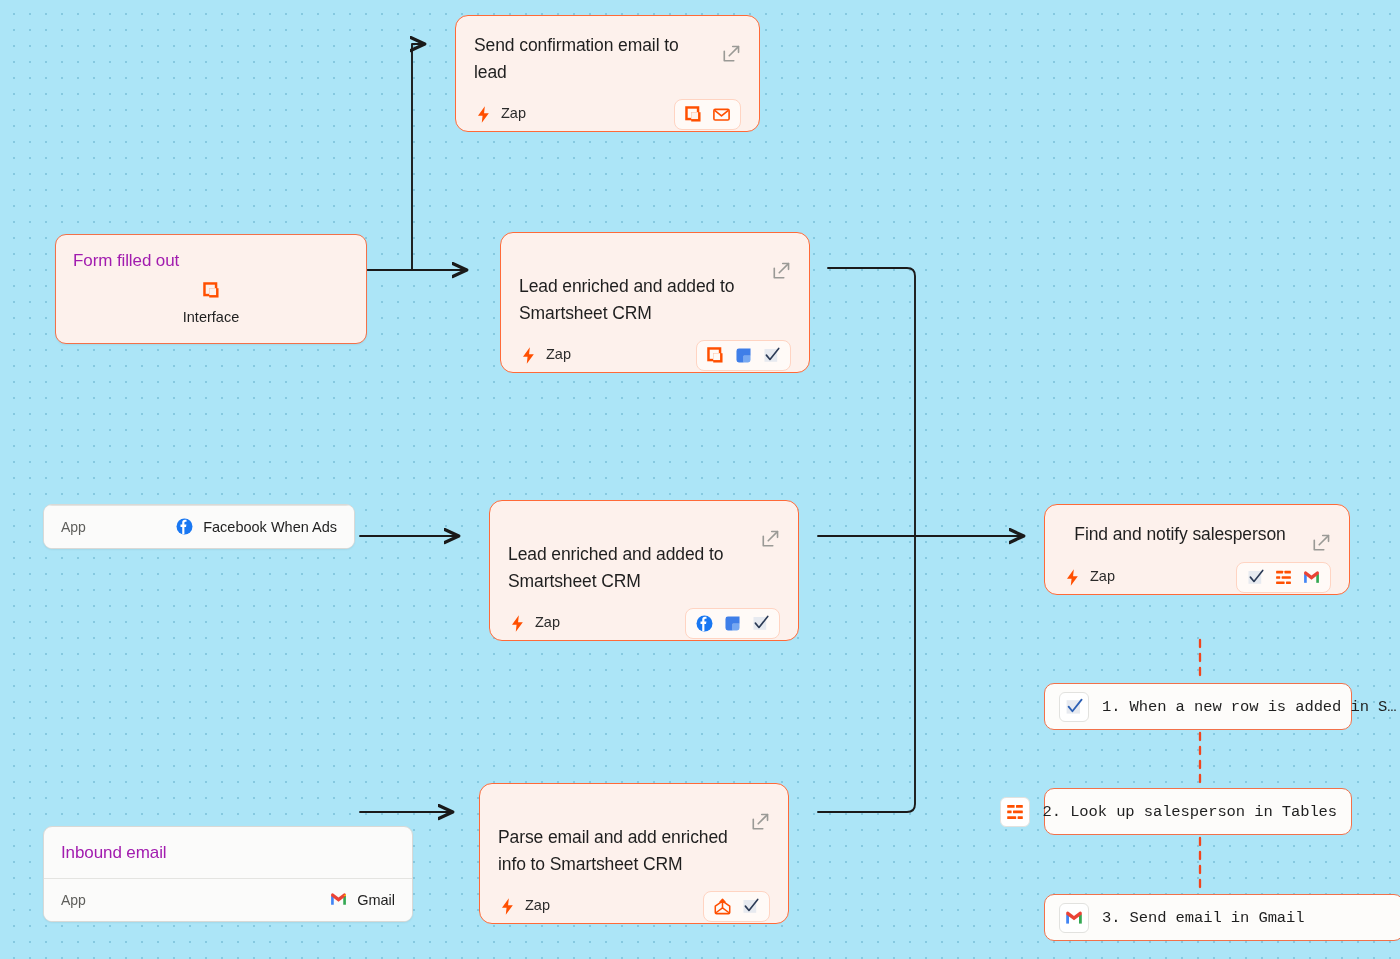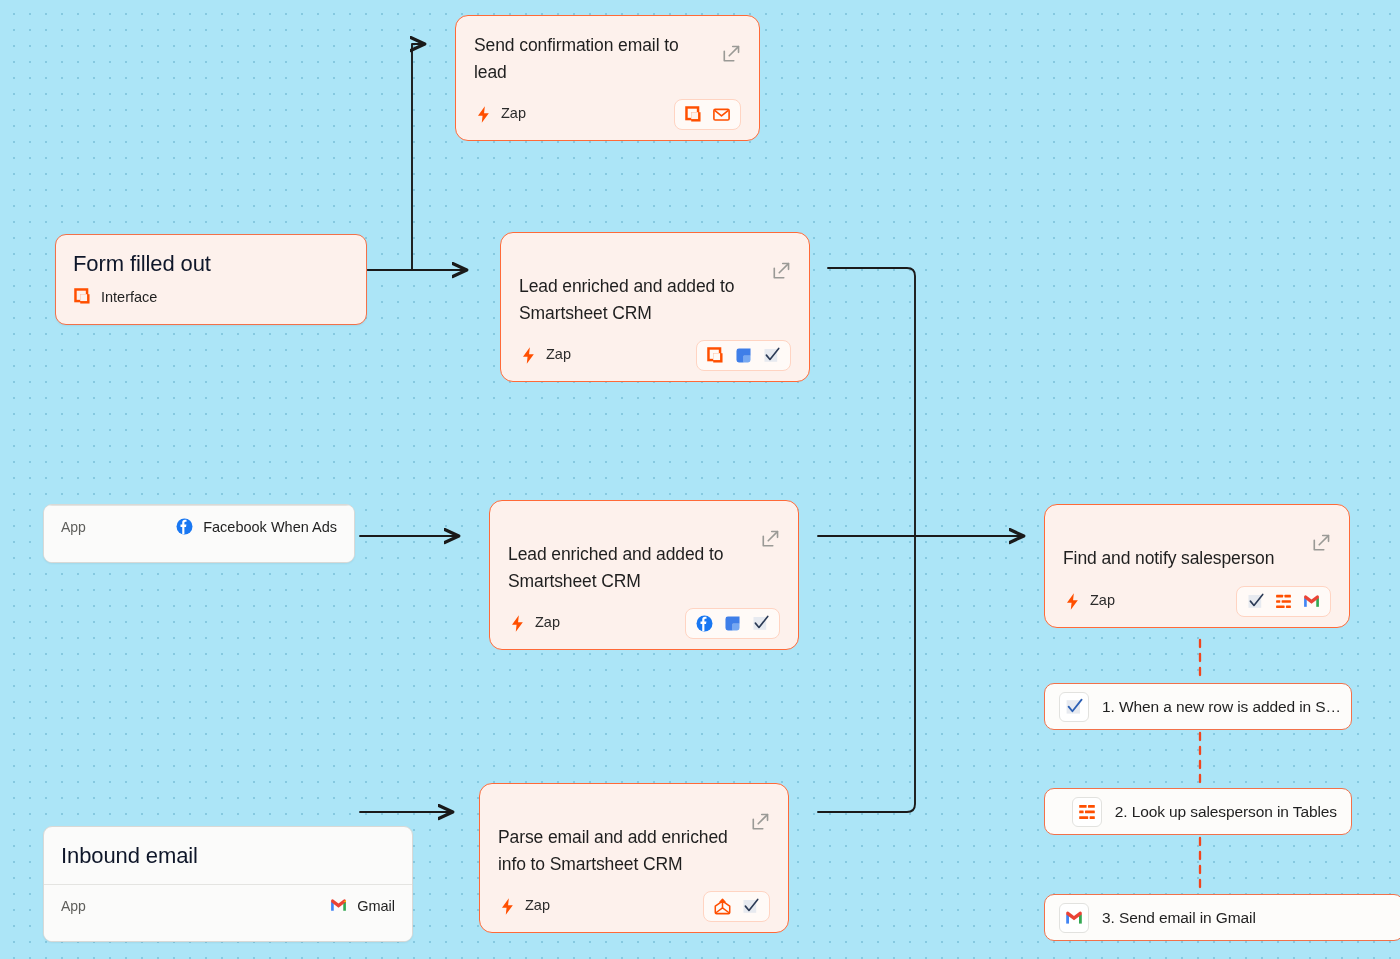--- a/index.html
+++ b/index.html
@@ -17,21 +17,21 @@
     background-position: 6px 6px;
   }
   svg.wires { position: absolute; inset: 0; width: 1400px; height: 959px; pointer-events: none; }
 
   
   .zapcard {
     position: absolute;
     background: #fdf1ec;
     border: 1.6px solid #ff6a38;
     border-radius: 13px;
-    padding: 16px 18px 10px 18px;
+    padding: 16px 18px 1px 18px;
     display: flex; flex-direction: column;
   }
   .zapcard.stacked::before,
   .zapcard.stacked::after {
     content: "";
     position: absolute;
     background: #fdf1ec;
     border: 1.6px solid #ff8f66;
     border-radius: 13px;
     z-index: -1;
@@ -63,39 +63,40 @@
   
   .wcard {
     position: absolute;
     background: #fbfbfa;
     border: 1px solid #d9d9d6;
     border-radius: 9px;
     overflow: hidden;
     box-shadow: 0 1px 2px rgba(0,0,0,.06);
   }
   .wcard-top { padding: 16px 17px 15px 17px; }
-  .wcard-title { font-size: 22px; color: #0f172a; letter-spacing: -.1px; }
+  .wcard-title { font-size: 17px; color: #a21caf; letter-spacing: -.1px; }
   .wcard-bot {
     border-top: 1px solid #e4e4e1;
-    padding: 11px 17px 26px 17px;
+    padding: 11px 17px 12px 17px;
     display: flex; align-items: center; justify-content: space-between;
     background: #fbfbfa;
   }
   .wcard-key { font-size: 14px; color: #5e5e5b; }
   .wcard-val { display: flex; align-items: center; gap: 9px; font-size: 14.5px; color: #1f1f1f; }
 
   
   .step {
     position: absolute;
     background: #fdfcfa;
     border: 1.5px solid #f2714a;
     border-radius: 10px;
     height: 47px;
     display: flex; align-items: center; gap: 13px;
     padding: 0 14px;
+    font-family: Liberation Mono, monospace;
   }
   .step-ico {
     width: 30px; height: 30px; flex: none;
     background: #fff; border: 1px solid #e2e2df; border-radius: 6px;
     display: flex; align-items: center; justify-content: center;
   }
   .step-label { font-size: 15.5px; color: #1f1f1f; letter-spacing: -.1px; white-space: nowrap; }
 </style>
 </head>
 <body>
@@ -161,21 +162,21 @@
           </svg>
         </span>
       </div>
     </div>
   </div>
 
   <div class="wcard" style="left:55px; top:234px; width:312px; background:#fdf1ec; border-color:#f2714a; border-width:1.5px; border-radius:11px;">
     <div class="wcard-top" style="padding-bottom:6px;">
       <div class="wcard-title">Form filled out</div>
     </div>
-    <div style="display:flex;align-items:center;gap:9px;padding:4px 17px 18px 17px;">
+    <div style="display:flex;align-items:center;gap:9px;padding:4px 17px 18px 17px;flex-direction:column;">
       <span>
         <svg class="ico" viewBox="0 0 20 20">
           <rect x="2.6" y="2.6" width="12.2" height="12.2" fill="none" stroke="#ff4f00" stroke-width="2.6"></rect>
           <rect x="7.6" y="7.6" width="9.8" height="9.8" fill="#ff4f00"></rect>
           <rect x="7.6" y="7.6" width="7.2" height="7.2" fill="#fdf1ec"></rect>
         </svg>
       </span>
       <span class="wcard-val">Interface</span>
     </div>
   </div>
@@ -336,21 +337,21 @@
   </div>
 
   <div class="zapcard stacked" style="left:1044px; top:504px; width:306px;">
     <span class="expand-btn">
       <svg viewBox="0 0 20 20" width="19" height="19">
         <path d="M2.4,7.6 L2.4,17.6 L12.4,17.6" fill="none" stroke="#9a9a96" stroke-width="1.7" stroke-linecap="round" stroke-linejoin="round"></path>
         <path d="M7.6,12.4 L17.3,2.7" fill="none" stroke="#9a9a96" stroke-width="1.7" stroke-linecap="round"></path>
         <path d="M11.3,2.7 L17.4,2.7 L17.4,8.8" fill="none" stroke="#9a9a96" stroke-width="1.7" stroke-linecap="round" stroke-linejoin="round"></path>
       </svg>
     </span>
-    <div class="card-title" style="margin-top:24px;">Find and notify salesperson</div>
+    <div class="card-title" style="text-align:center;">Find and notify salesperson</div>
     <div class="card-foot">
       <div class="foot-left">
         <span>
           <svg class="ico" viewBox="0 0 20 20">
               <path d="M11.4,1.2 L4.2,11.2 L9,11.2 L8.2,18.8 L15.6,8.6 L10.6,8.6 Z" fill="#ff4f00"></path>
             </svg>
         </span>
         <span class="foot-label">Zap</span>
       </div>
       <div class="icon-pill">

